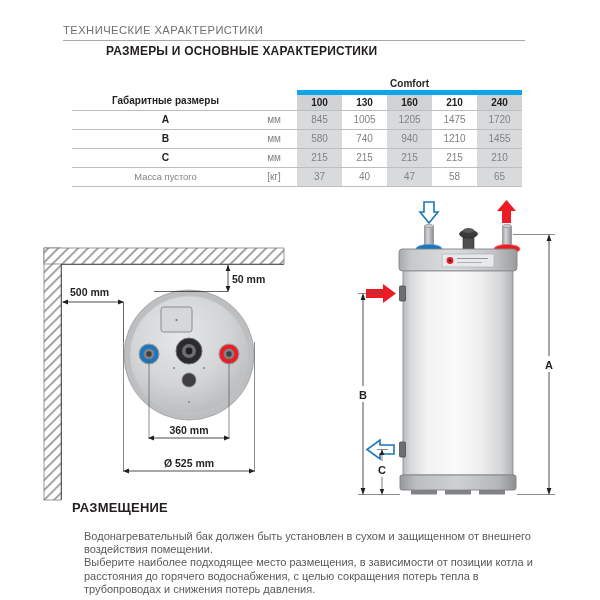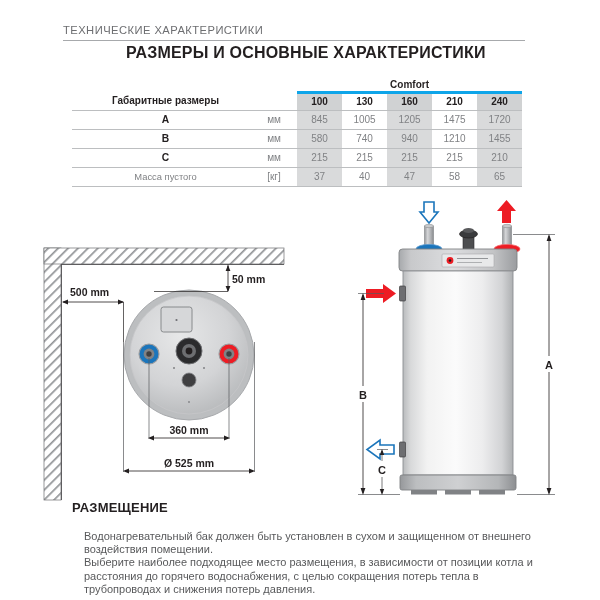--- a/index.html
+++ b/index.html
@@ -30,23 +30,23 @@
     margin-top: 16px;
   }
   .page-header .hrule {
     margin-top: 4px;
     border-bottom: 1.1px solid #a7a9ac;
     width: 462px;
   }
 
   .section-title {
     position: absolute;
-    left: 84px;
+    left: 64px;
     top: 44px;
-    font-size: 16px;
+    font-size: 12px;
     font-weight: bold;
     letter-spacing: 0.2px;
     color: #231f20;
     white-space: nowrap;
     padding-left: 42px;
   }
 
   
   .spec-table {
     position: absolute;
@@ -66,21 +66,21 @@
     color: #231f20;
     padding-bottom: 1px !important;
   }
 
   .head-row td {
     height: 18px;
     font-size: 10px;
     font-weight: bold;
     text-align: center;
     color: #231f20;
-    border-top: 3px solid #0ea5e9;
+    border-top: 5px solid #0ea5e9;
     border-bottom: 1px solid #bcbec0;
     vertical-align: middle;
   }
   .head-row td.lbl { border-top: none; border-bottom: 1px solid #bcbec0; }
 
   .lbl {
     text-align: left;
     padding-left: 2px !important;
     font-size: 9.6px;
   }

